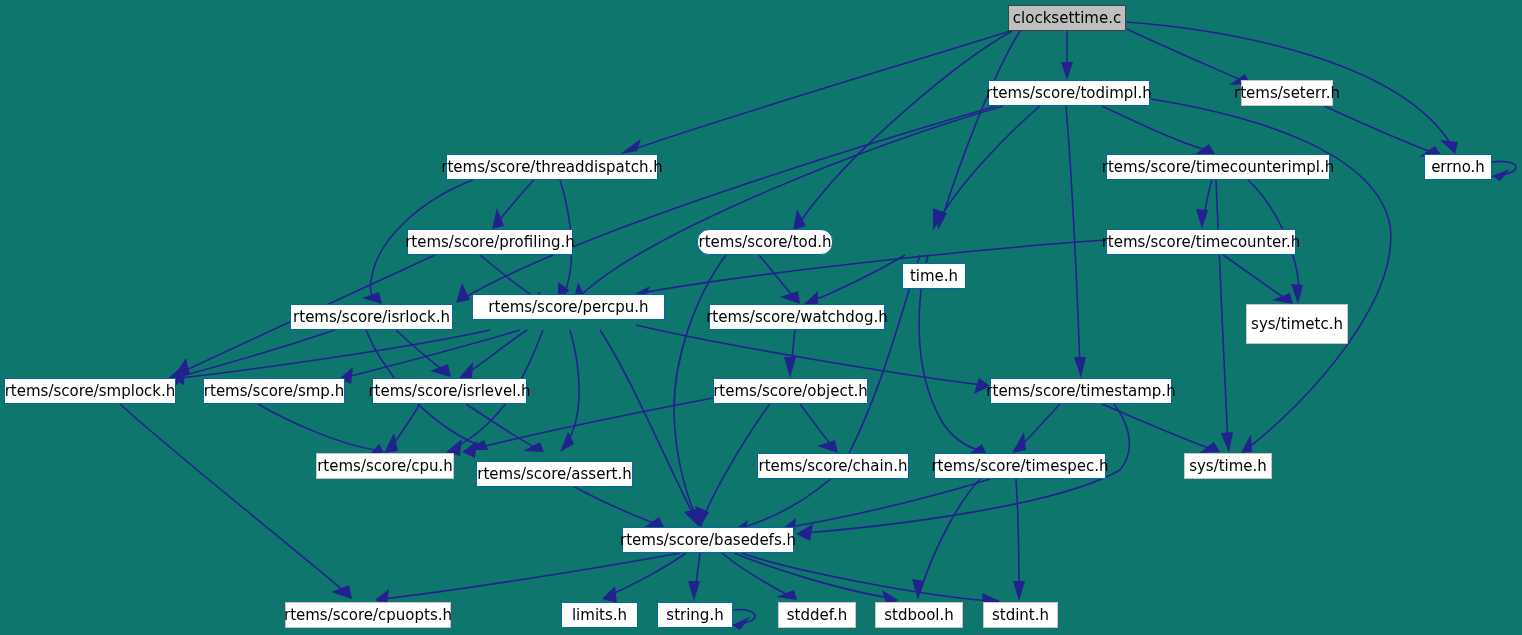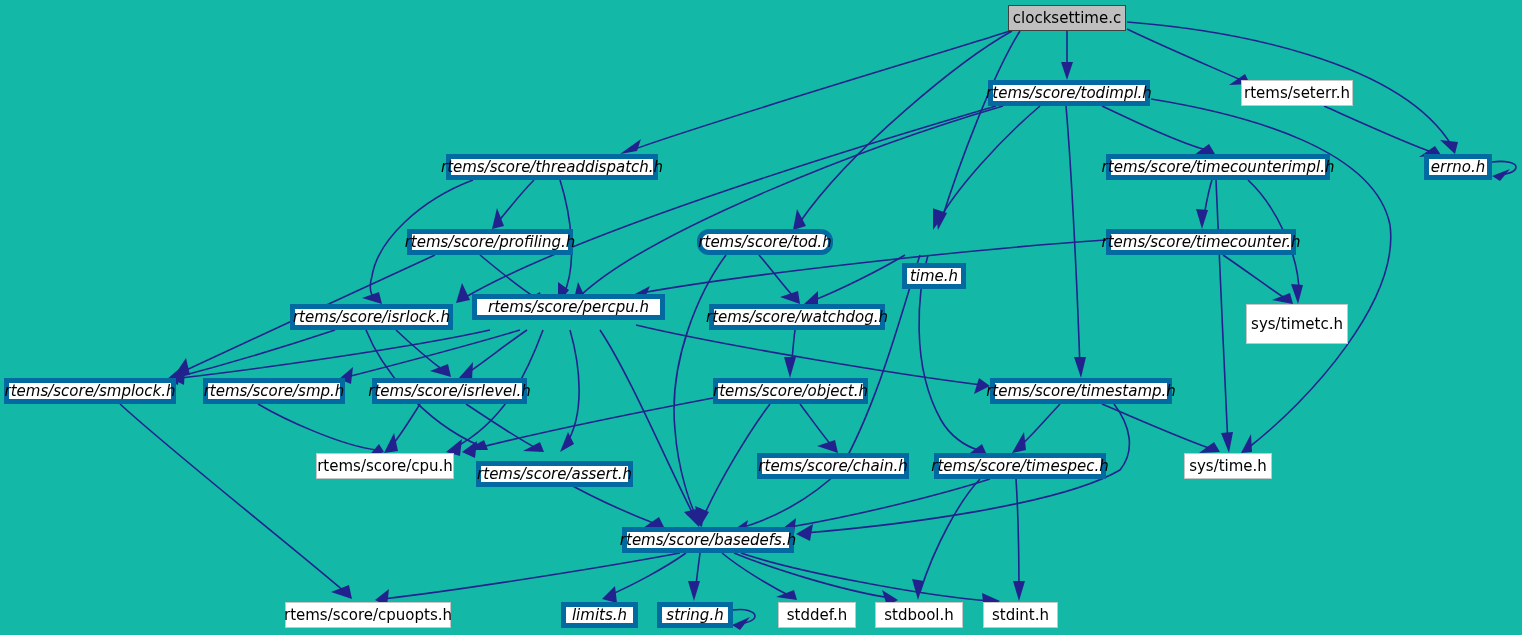--- a/index.html
+++ b/index.html
@@ -4,21 +4,21 @@
 <style>
   html, body {
     margin: 0;
     padding: 0;
     background: #ffffff;
   }
   #graph-root {
     position: relative;
     width: 1522px;
     height: 635px;
-    background: #14b8a6;
+    background: #0f766e;
     font-family: "DejaVu Sans", "Liberation Sans", sans-serif;
     overflow: hidden;
   }
   svg.edges {
     position: absolute;
     left: 0; top: 0;
     width: 1522px;
     height: 635px;
   }
   .edge-path {
@@ -38,21 +38,21 @@
     justify-content: center;
     background: #ffffff;
     border: 1px solid #404040;
     font-size: 15px;
     color: #000000;
     white-space: nowrap;
     line-height: 1;
     padding: 0 5px;
     z-index: 5;
   }
-  .node.dark   { border: 5px solid #0369a1; font-style: italic; }
+  .node.dark   { border: 1px solid #0369a1; }
   .node.light  { border: 1px solid #c6c6c6; }
   .node.root   { border: 1px solid #404040; background: #bfbfbf; }
 </style>
 </head>
 <body>
 
 <div id="graph-root">
   <svg class="edges" viewBox="0 0 1522 635" xmlns="http://www.w3.org/2000/svg">
       <path class="edge-path" d="M1010,31 C935,55 715,120 632,150"></path>
       <polygon class="arrowhead" points="620,154 641,139 637,151"></polygon>
@@ -173,21 +173,21 @@
       <path class="edge-path" d="M734,553 C770,568 840,590 890,598"></path>
       <polygon class="arrowhead" points="898,600 882,590 887,606"></polygon>
       <path class="edge-path" d="M741,553 C790,570 920,596 992,601"></path>
       <polygon class="arrowhead" points="1000,601 982,593 984,610"></polygon>
       <path class="edge-path" d="M733,610 C746,608 755,612 755,616 C755,620 748,623 739,624"></path>
       <polygon class="arrowhead" points="732,625 750,617 740,630"></polygon>
     </svg>
   <div id="nodes-layer">
       <div class="node root" style="left: 1008px; top: 5px; width: 118px; height: 26px;">clocksettime.c</div>
       <div class="node dark" style="left: 988px; top: 80px; width: 162px; height: 26px;">rtems/score/todimpl.h</div>
-      <div class="node light" style="left: 1241px; top: 80px; width: 112px; height: 26px;">rtems/seterr.h</div>
+      <div class="node light" style="left: 1241px; top: 80px; width: 92px; height: 26px;">rtems/seterr.h</div>
       <div class="node dark" style="left: 1424px; top: 154px; width: 68px; height: 26px;">errno.h</div>
       <div class="node dark" style="left: 446px; top: 154px; width: 212px; height: 26px;">rtems/score/threaddispatch.h</div>
       <div class="node dark" style="left: 1106px; top: 154px; width: 224px; height: 26px;">rtems/score/timecounterimpl.h</div>
       <div class="node dark" style="left: 407px; top: 229px; width: 166px; height: 26px;">rtems/score/profiling.h</div>
       <div class="node dark" style="left: 697px; top: 229px; width: 136px; height: 26px; border-radius: 12px;">rtems/score/tod.h</div>
       <div class="node dark" style="left: 902px; top: 229px; width: 64px; height: 26px; margin-top: 34px;">time.h</div>
       <div class="node dark" style="left: 1106px; top: 229px; width: 190px; height: 26px;">rtems/score/timecounter.h</div>
       <div class="node dark" style="left: 290px; top: 304px; width: 163px; height: 26px;">rtems/score/isrlock.h</div>
       <div class="node dark" style="left: 472px; top: 294px; width: 193px; height: 26px;">rtems/score/percpu.h</div>
       <div class="node dark" style="left: 709px; top: 304px; width: 176px; height: 26px;">rtems/score/watchdog.h</div>

